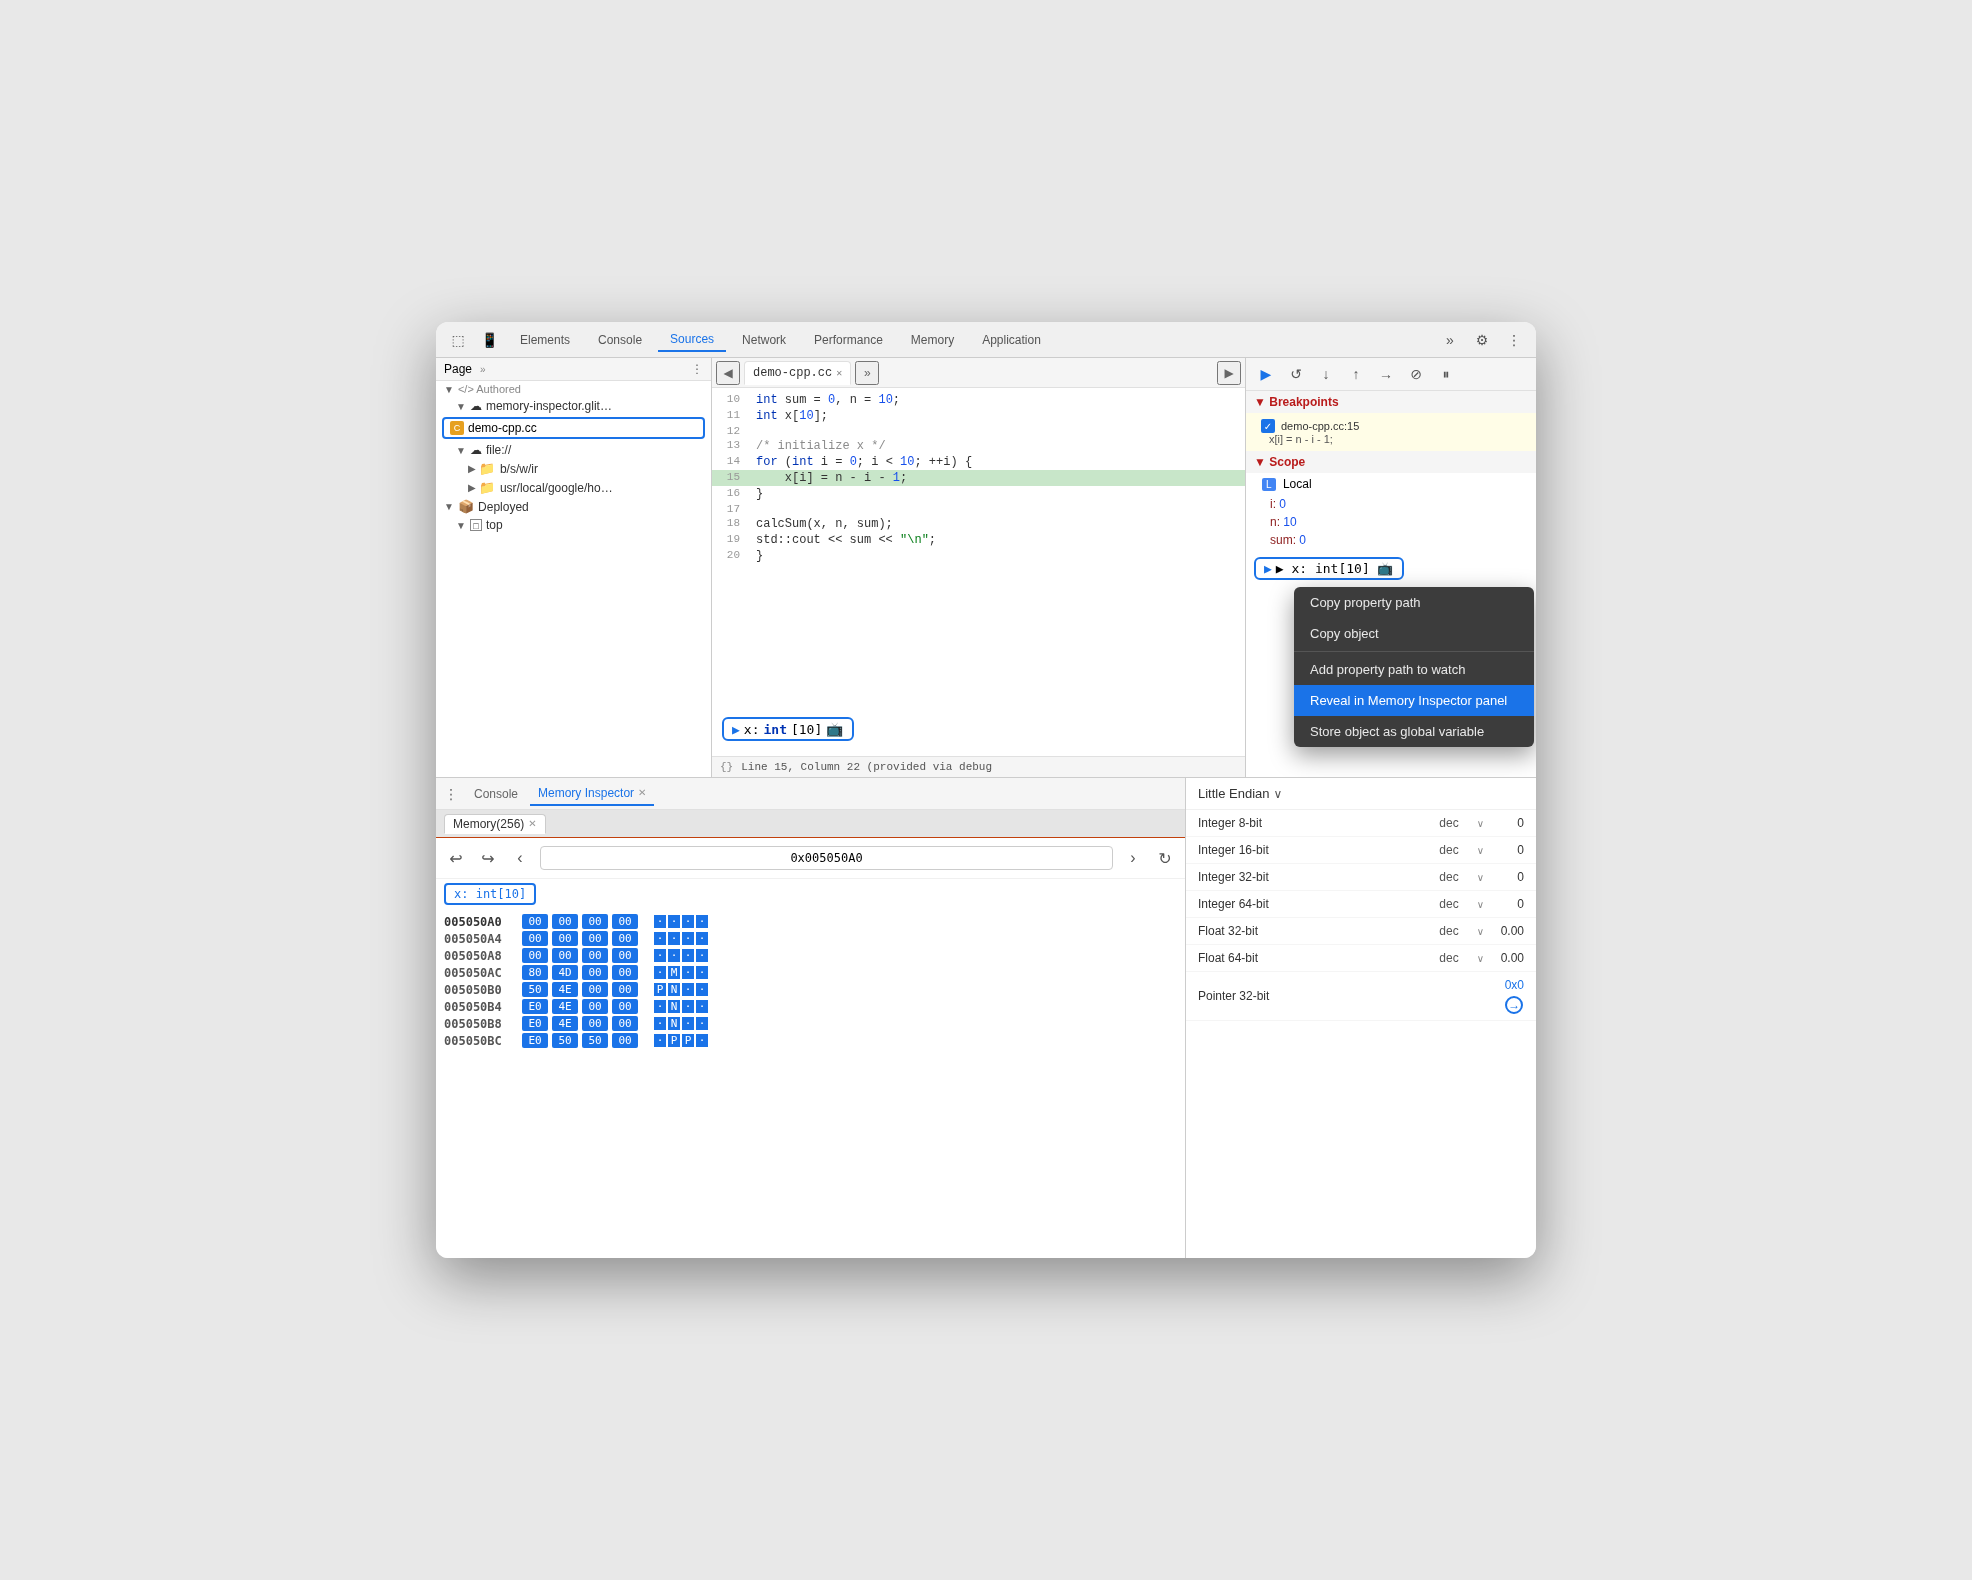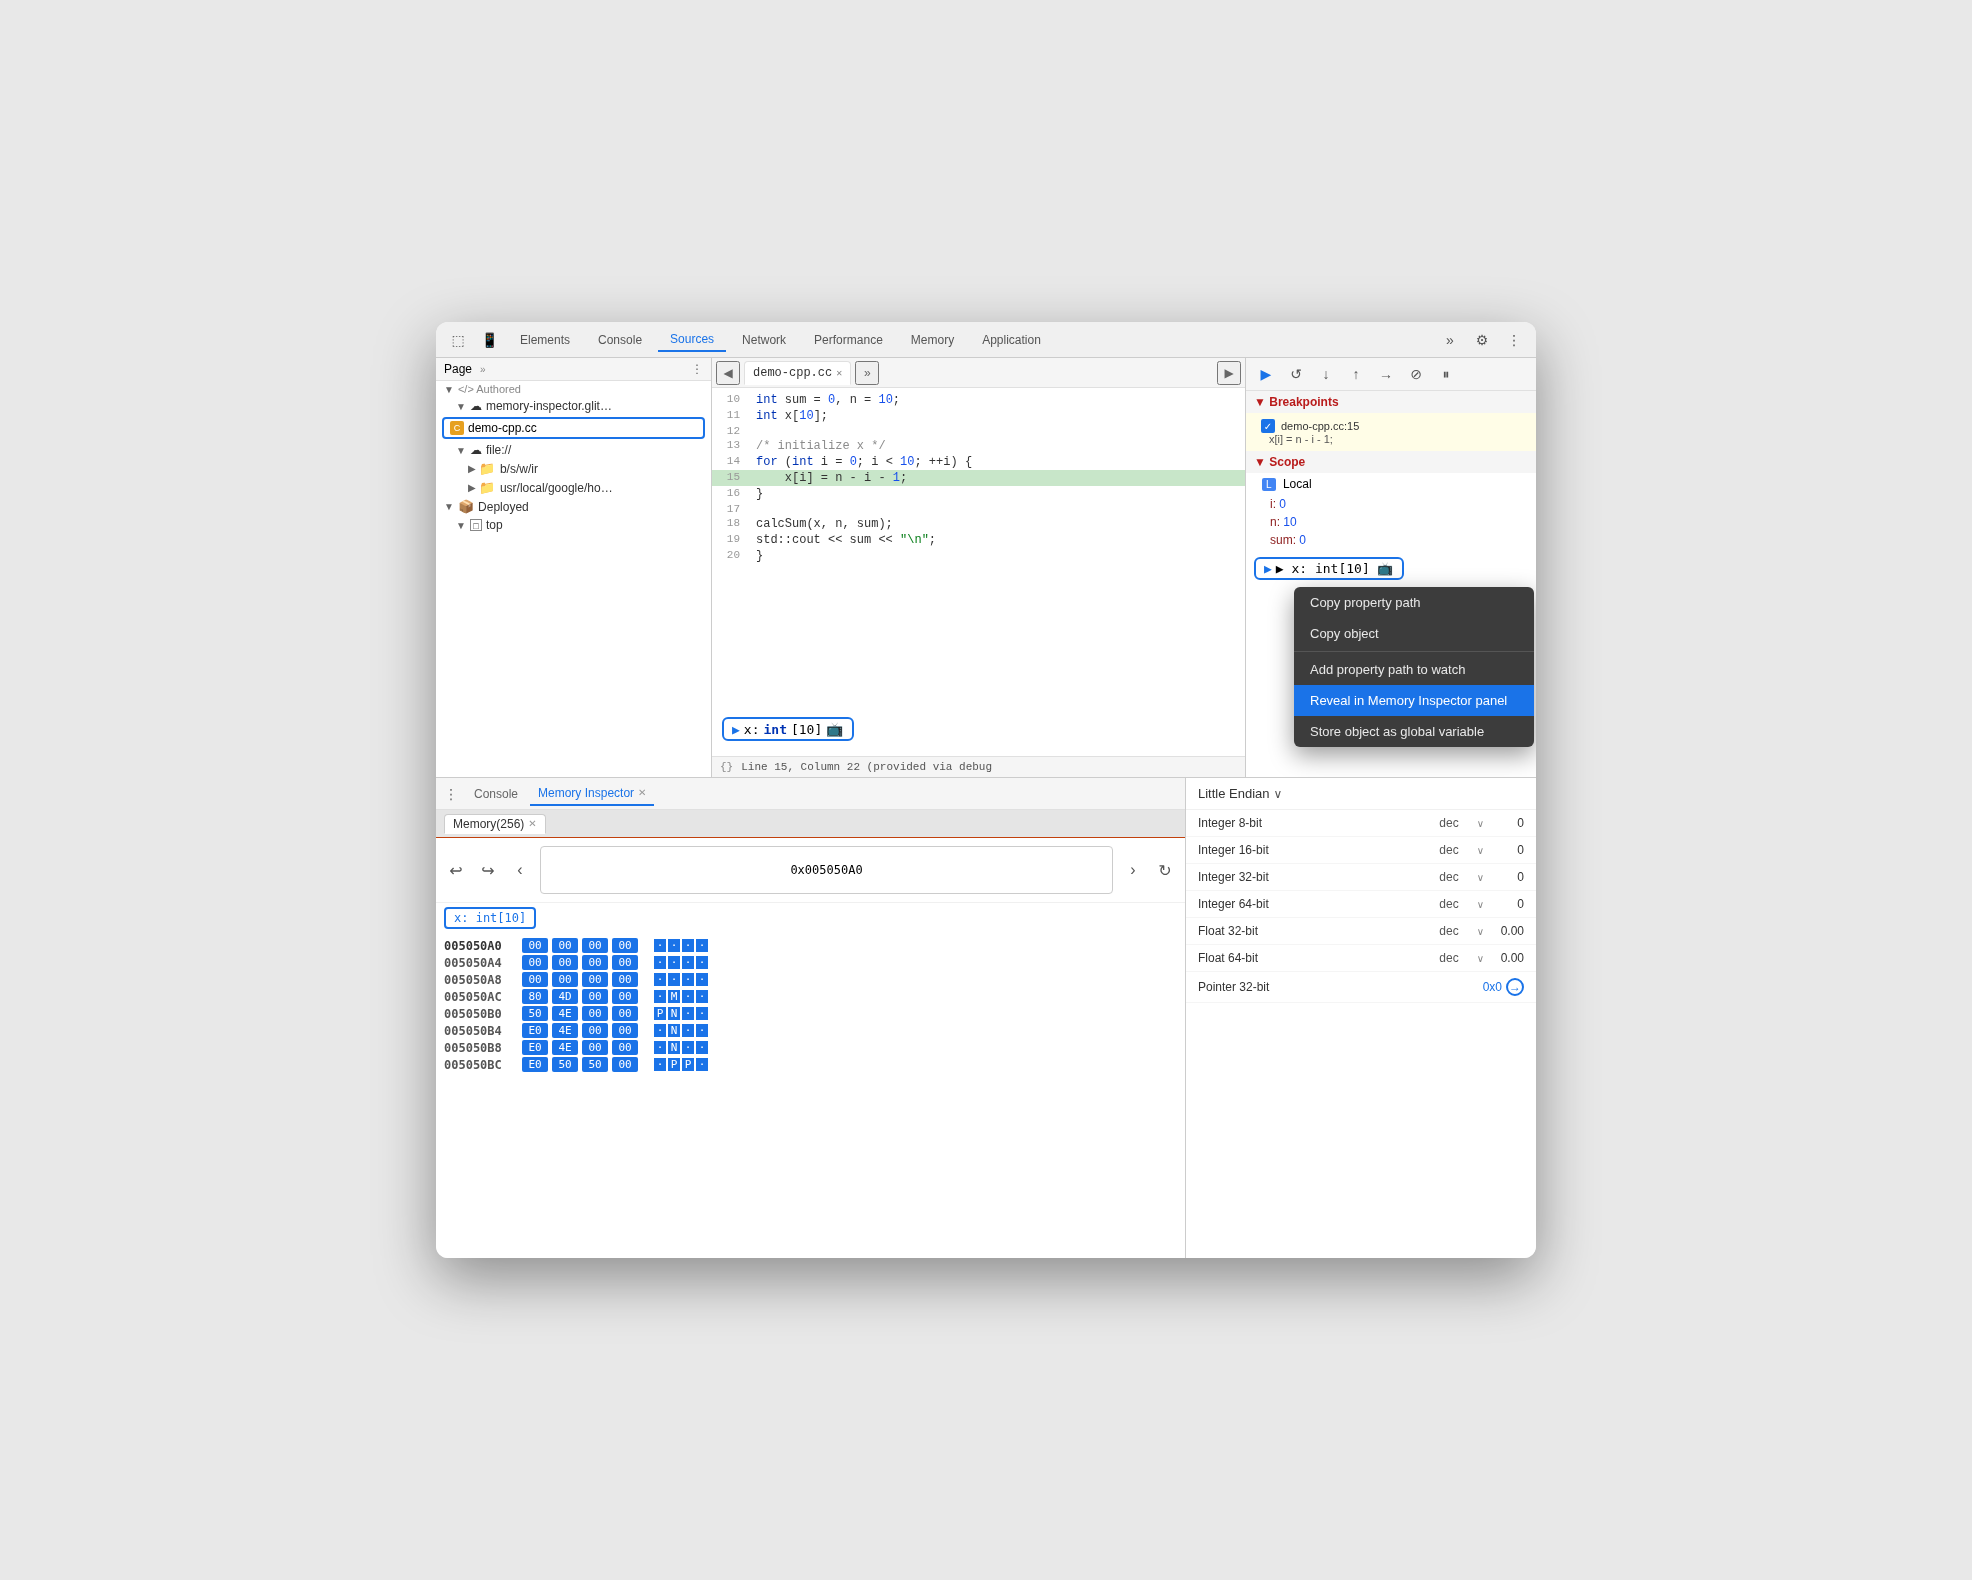--- a/index.html
+++ b/index.html
@@ -324,21 +324,21 @@
       align-items: center;
       gap: 8px;
       padding: 8px;
       border-bottom: 1px solid #f0f0f0;
     }
     .memory-addr-input {
       flex: 1;
       text-align: center;
       border: 1px solid #ccc;
       border-radius: 4px;
-      padding: 16px 8px;
+      padding: 4px 8px;
       font-family: monospace;
       font-size: 12px;
       background: #fff;
     }
     .mem-nav-btn {
       width: 24px;
       height: 24px;
       display: flex;
       align-items: center;
       justify-content: center;
@@ -448,20 +448,21 @@
       font-size: 12px;
       min-width: 40px;
       text-align: right;
     }
     .pointer-link {
       color: #1a73e8;
       cursor: pointer;
       display: flex;
       align-items: center;
       gap: 4px;
+      flex-direction: column;
     }
 
     
     .context-menu {
       position: absolute;
       background: #3c3c3c;
       border-radius: 6px;
       box-shadow: 0 8px 24px rgba(0,0,0,0.4);
       overflow: hidden;
       z-index: 100;

